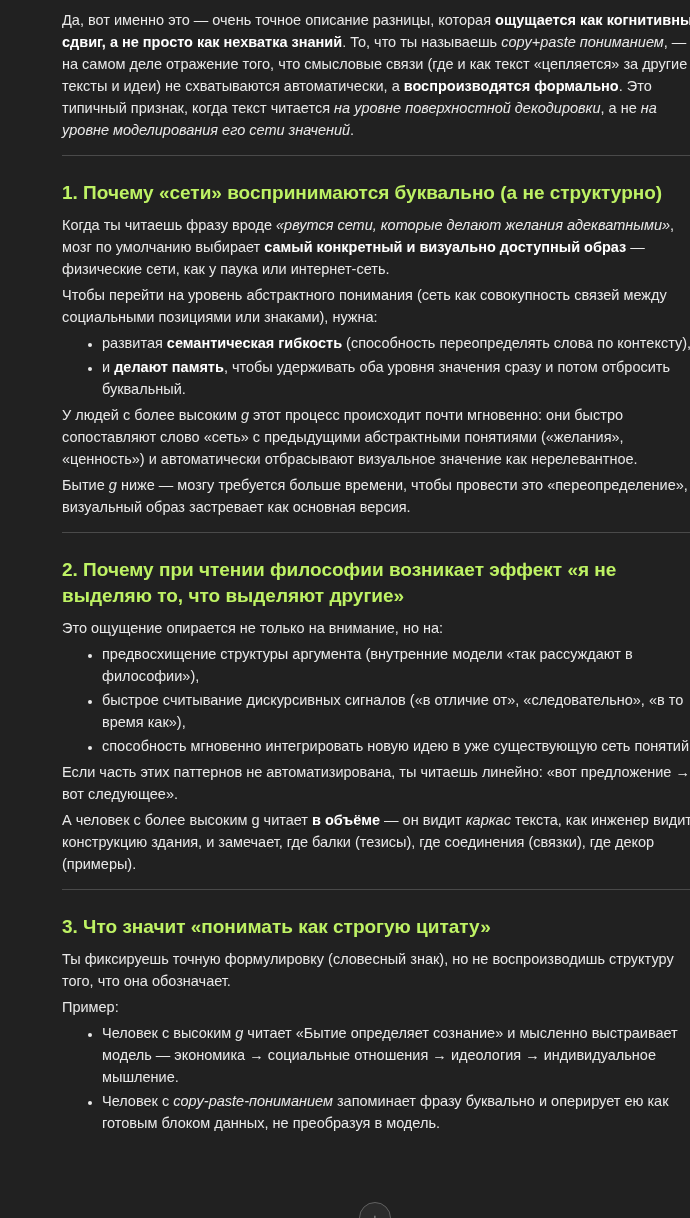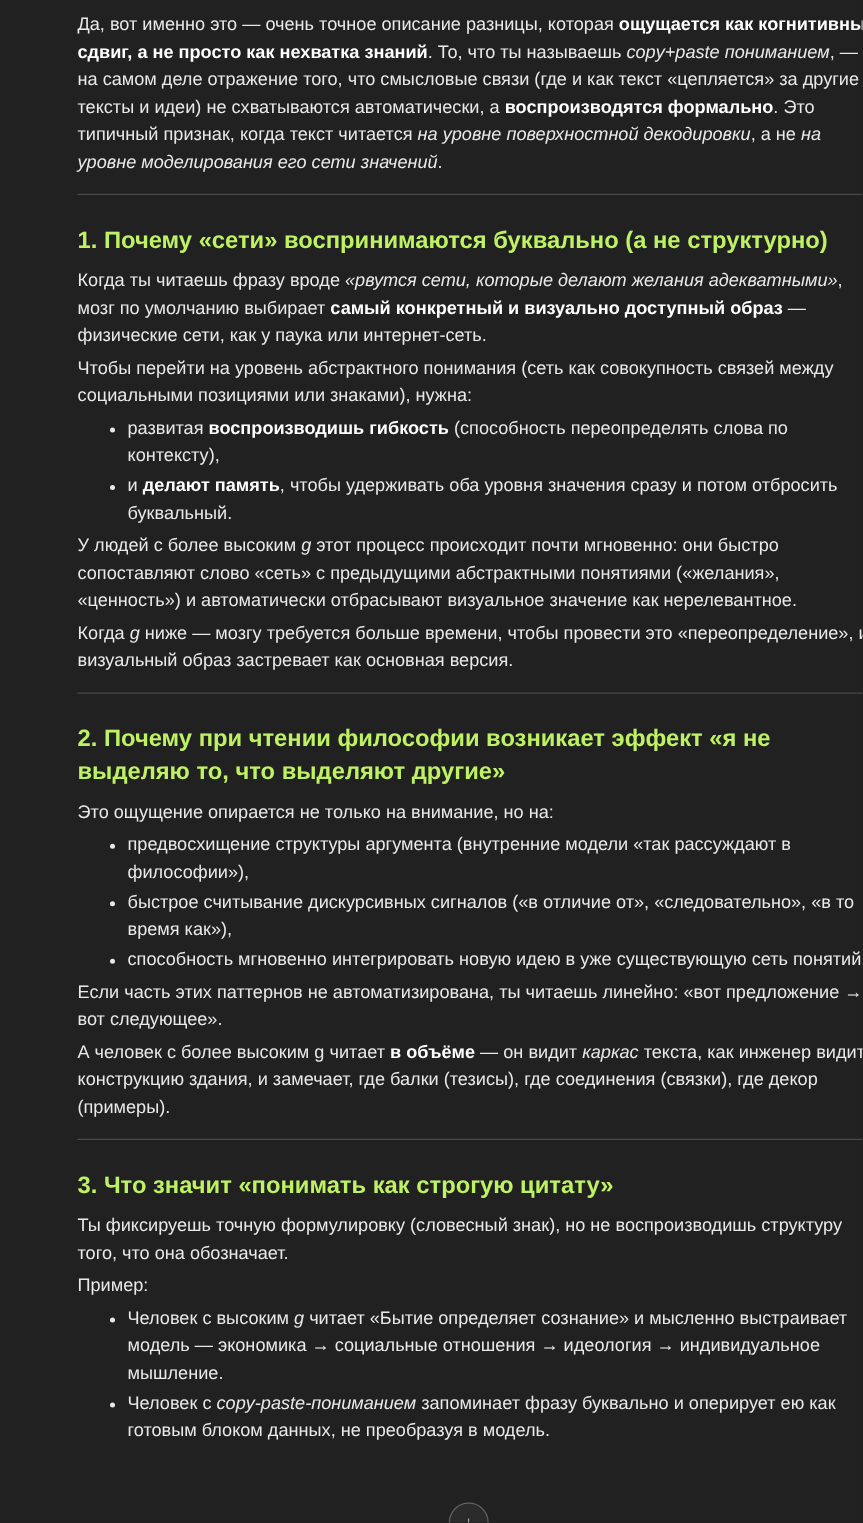--- a/index.html
+++ b/index.html
@@ -72,25 +72,25 @@
 <body>
 
 <div class="chat-scroll">
   <article class="md">
       <p><span>Да, вот именно это — очень точное описание разницы, которая </span><strong>ощущается как когнитивный сдвиг, а не просто как нехватка знаний</strong><span>. То, что ты называешь </span><em>copy+paste пониманием</em><span>, — на самом деле отражение того, что смысловые связи (где и как текст «цепляется» за другие тексты и идеи) не схватываются автоматически, а </span><strong>воспроизводятся формально</strong><span>. Это типичный признак, когда текст читается </span><em>на уровне поверхностной декодировки</em><span>, а не </span><em>на уровне моделирования его сети значений</em><span>.</span></p>
       <hr>
       <h3><span>1. Почему «сети» воспринимаются буквально (а не структурно)</span></h3>
       <p><span>Когда ты читаешь фразу вроде </span><em>«рвутся сети, которые делают желания адекватными»</em><span>, мозг по умолчанию выбирает </span><strong>самый конкретный и визуально доступный образ</strong><span> — физические сети, как у паука или интернет-сеть.</span></p>
       <p><span>Чтобы перейти на уровень абстрактного понимания (сеть как совокупность связей между социальными позициями или знаками), нужна:</span></p>
       <ul>
-        <li><span>развитая </span><strong>воспроизводишь гибкость</strong><span> (способность переопределять слова по контексту),</span></li>
+        <li><span>развитая </span><strong>семантическая гибкость</strong><span> (способность переопределять слова по контексту),</span></li>
         <li><span>и </span><strong>делают память</strong><span>, чтобы удерживать оба уровня значения сразу и потом отбросить буквальный.</span></li>
       </ul>
       <p><span>У людей с более высоким </span><em>g</em><span> этот процесс происходит почти мгновенно: они быстро сопоставляют слово «сеть» с предыдущими абстрактными понятиями («желания», «ценность») и автоматически отбрасывают визуальное значение как нерелевантное.</span></p>
-      <p><span>Когда </span><em>g</em><span> ниже — мозгу требуется больше времени, чтобы провести это «переопределение», и визуальный образ застревает как основная версия.</span></p>
+      <p><span>Бытие </span><em>g</em><span> ниже — мозгу требуется больше времени, чтобы провести это «переопределение», и визуальный образ застревает как основная версия.</span></p>
       <hr>
       <h3><span>2. Почему при чтении философии возникает эффект «я не выделяю то, что выделяют другие»</span></h3>
       <p><span>Это ощущение опирается не только на внимание, но на:</span></p>
       <ul>
         <li><span>предвосхищение структуры аргумента (внутренние модели «так рассуждают в философии»),</span></li>
         <li><span>быстрое считывание дискурсивных сигналов («в отличие от», «следовательно», «в то время как»),</span></li>
         <li><span>способность мгновенно интегрировать новую идею в уже существующую сеть понятий.</span></li>
       </ul>
       <p><span>Если часть этих паттернов не автоматизирована, ты читаешь линейно: «вот предложение → вот следующее».</span></p>
       <p><span>А человек с более высоким g читает </span><strong>в объёме</strong><span> — он видит </span><em>каркас</em><span> текста, как инженер видит конструкцию здания, и замечает, где балки (тезисы), где соединения (связки), где декор (примеры).</span></p>

